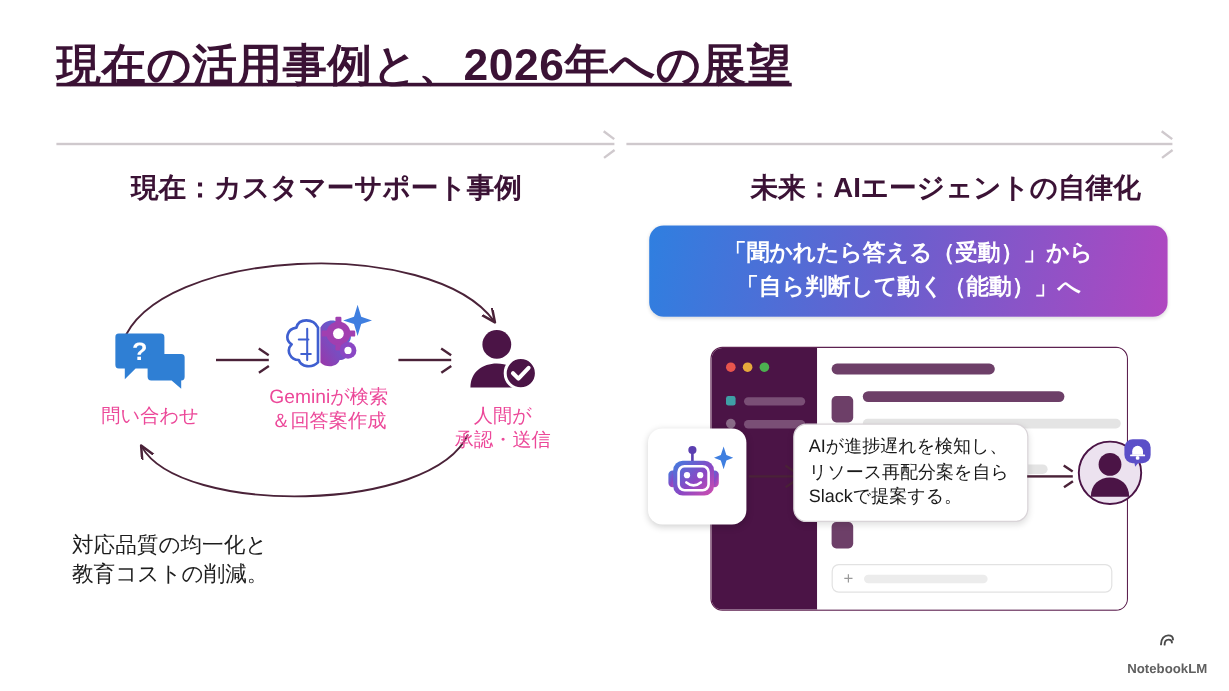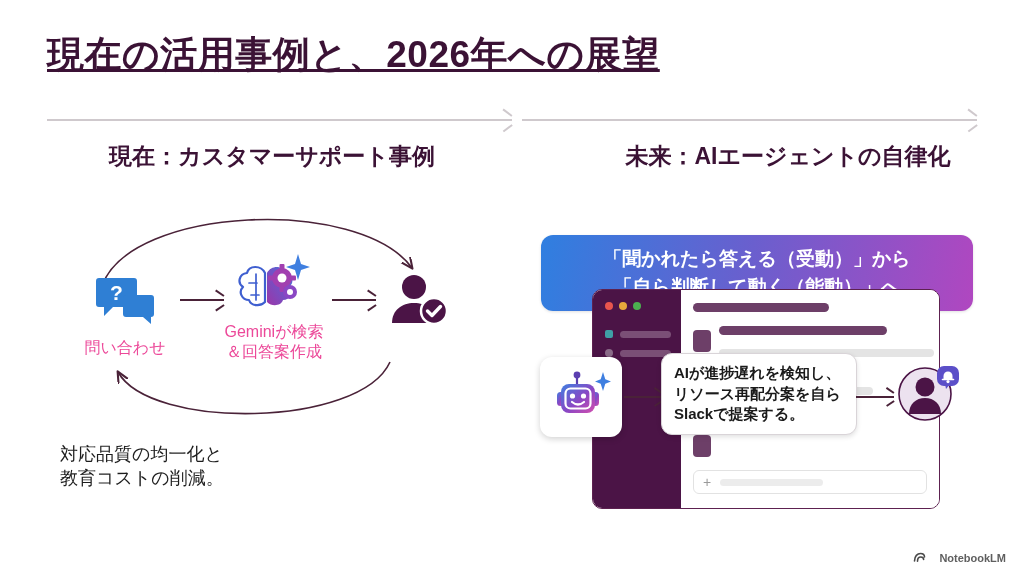--- a/index.html
+++ b/index.html
@@ -100,21 +100,20 @@
 
   
   .banner {
     position: absolute; left: 541px; top: 188px; width: 432px; height: 76px;
     border-radius: 12px;
     background: linear-gradient(100deg, #2f7fe0 0%, #6a5fce 48%, #b047c0 100%);
     display: flex; align-items: center; justify-content: center;
     color: #ffffff; font-size: 19px; font-weight: 700; line-height: 1.45;
     text-align: center; white-space: pre-line;
     box-shadow: 0 1px 3px rgba(0,0,0,.12);
-    margin-top: 47px;
   }
 
   
   .mock {
     position: absolute; left: 592px; top: 289px; width: 346px; height: 218px;
     border: 1.5px solid #5d2150; border-radius: 10px; overflow: hidden;
     background: #ffffff; display: flex;
   }
   .mock-side {
     width: 88px; background: #4b1446; flex: 0 0 88px; padding: 12px 10px 0 12px;
@@ -168,29 +167,29 @@
   .mock-arrow .tip::before { top: 1px;  transform: rotate(34deg);  transform-origin: right center; }
   .mock-arrow .tip::after  { top: 9px;  transform: rotate(-34deg); transform-origin: right center; }
   #mock-arrow-1 { left: 624px; top: 391px; }
   #mock-arrow-2 { left: 856px; top: 391px; }
 
   
   .bubble {
     position: absolute; left: 661px; top: 353px; width: 196px;
     background: #fff; border: 1.5px solid #d9d4d8; border-radius: 11px;
     padding: 9px 12px; box-sizing: border-box;
-    font-size: 15px; line-height: 1.38; color: #1a1a1a; font-weight: 700;
+    font-size: 15px; line-height: 1.38; color: #1a1a1a; font-weight: 400;
     white-space: pre-line; box-shadow: 0 2px 5px rgba(0,0,0,.12);
   }
 
   
   .watermark {
     position: absolute; right: 18px; bottom: 12px;
-    display: flex; align-items: flex-start; gap: 13px;
-    font-size: 11px; color: #5f5f5f; font-weight: 600;
+    display: flex; align-items: center; gap: 13px;
+    font-size: 11px; color: #5f5f5f; font-weight: 600; flex-direction: column;
   }
 </style>
 </head>
 <body>
 
 <div class="slide-title">現在の活用事例と、2026年への展望</div>
 
 <div class="col-arrow" id="arrow-left">
   <span class="line"></span>
     <span class="head"></span>
@@ -272,20 +271,22 @@
 
   <div class="node" id="node-human">
     <div class="icon-box">
       <svg width="60" height="54" viewBox="0 0 60 54">
         <circle cx="25" cy="14" r="12" fill="#4b1446"></circle>
         <path d="M3,50 c0,-13 10,-20 22,-20 c12,0 22,7 22,20 Z" fill="#4b1446"></path>
         <circle cx="45" cy="38" r="13" fill="#4b1446" stroke="#ffffff" stroke-width="2.5"></circle>
         <path d="M38.5,38 l4.5,4.5 l8.5,-9" fill="none" stroke="#ffffff" stroke-width="3.4" stroke-linecap="round" stroke-linejoin="round"></path>
       </svg>
     </div>
+    <div class="label">人間が
+承認・送信</div>
   </div>
 
   <div class="flow-caption">対応品質の均一化と
 教育コストの削減。</div>
 </div>
 
 <div class="banner">「聞かれたら答える（受動）」から
 「自ら判断して動く（能動）」へ</div>
 
 <div class="mock">

